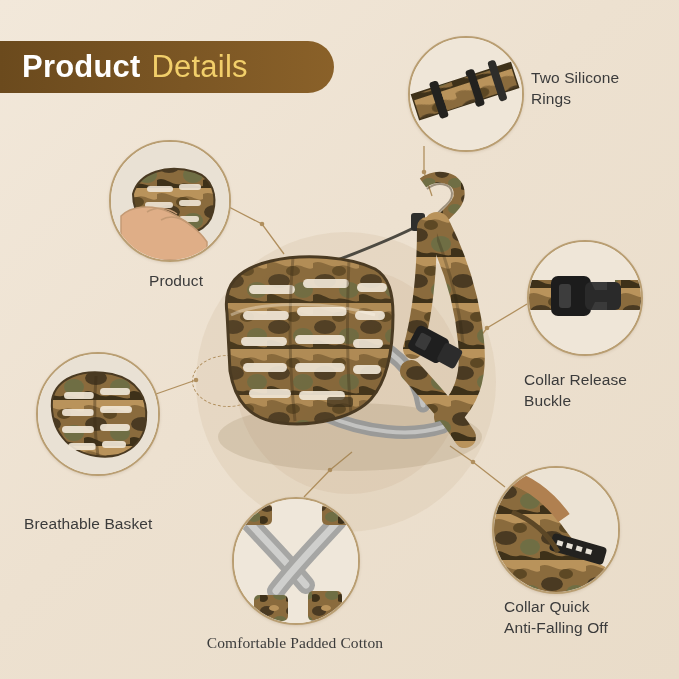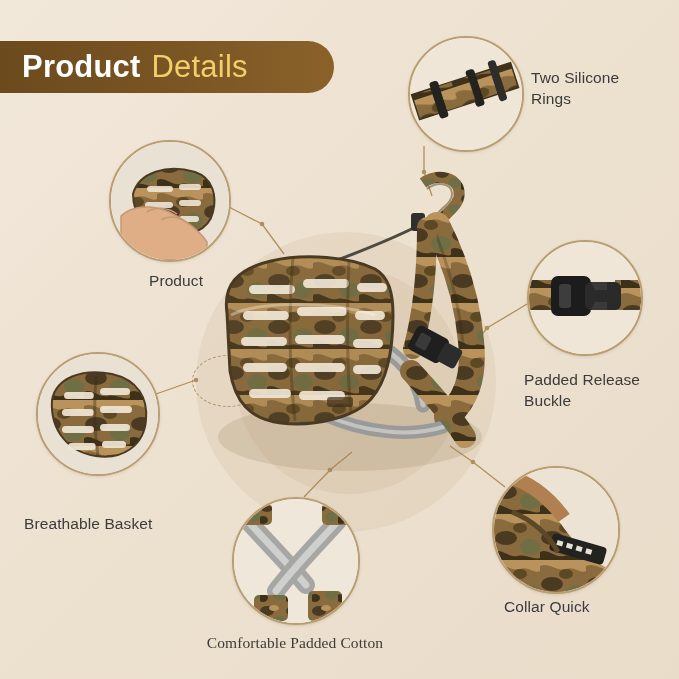--- a/index.html
+++ b/index.html
@@ -279,21 +279,21 @@
       <g>
         <rect x="22" y="34" width="40" height="40" rx="7" fill="#1c1c1c"></rect>
         <rect x="56" y="40" width="36" height="28" rx="6" fill="#2a2a2a"></rect>
         <rect x="30" y="42" width="12" height="24" rx="3" fill="#3d3d3d"></rect>
         <path d="M62,40 L78,40 L78,48 L66,48 Z" fill="#3a3a3a"></path>
         <path d="M62,68 L78,68 L78,60 L66,60 Z" fill="#3a3a3a"></path>
       </g>
     </svg>
   </div>
   <div class="label l-buckle">
-    <div>Padded Release</div>
+    <div>Collar Release</div>
     <div>Buckle</div>
   </div>
 
   <div class="callout c-basket">
     <svg width="120" height="120" viewBox="0 0 120 120">
       <rect width="120" height="120" fill="#e9e1d4"></rect>
       <path d="M14,46 C18,24 44,14 74,20 C100,26 110,44 108,66 C106,92 84,106 58,102 C30,98 12,76 14,46Z" fill="url(#camo)" stroke="#4a3a22" stroke-width="2"></path>
       <g fill="#f0e6d6" opacity="0.92">
         <rect x="26" y="38" width="30" height="7" rx="3.5"></rect>
         <rect x="62" y="34" width="30" height="7" rx="3.5"></rect>
@@ -340,15 +340,16 @@
         <rect x="62" y="78" width="6" height="5"></rect>
         <rect x="72" y="78" width="6" height="5"></rect>
         <rect x="82" y="78" width="6" height="5"></rect>
         <rect x="92" y="78" width="6" height="5"></rect>
       </g>
       <path d="M18,44 C38,52 54,66 64,84" stroke="#5c4726" stroke-width="5" fill="none"></path>
     </svg>
   </div>
   <div class="label l-loops">
     <div>Collar Quick</div>
+    <div>Anti-Falling Off</div>
   </div>
 
 </div>
 
 </body></html>

